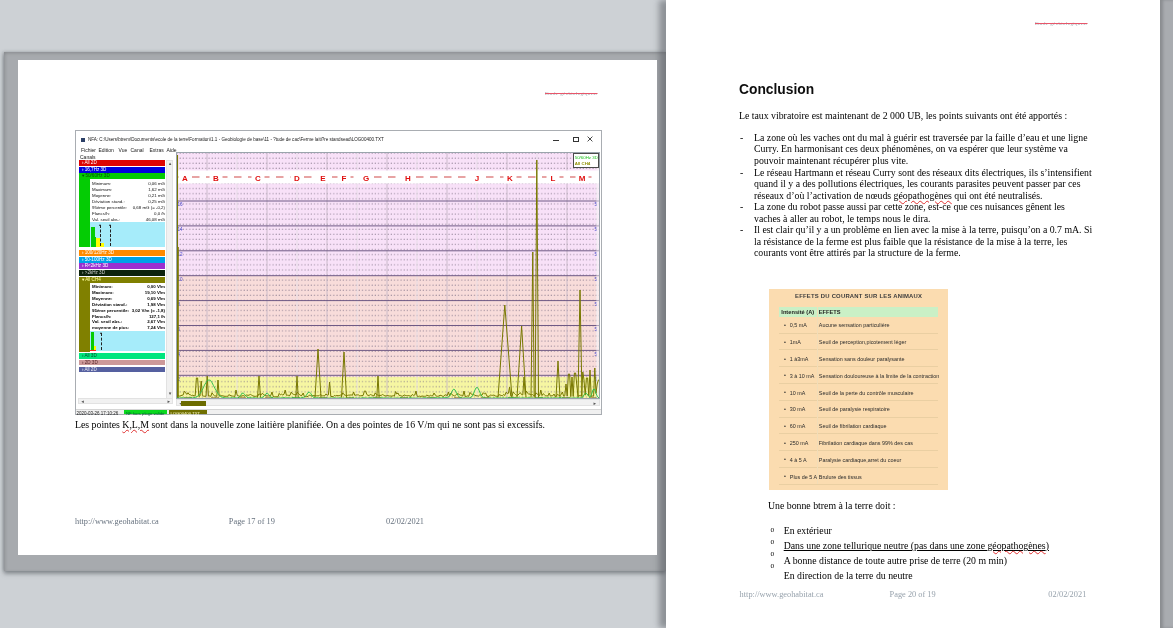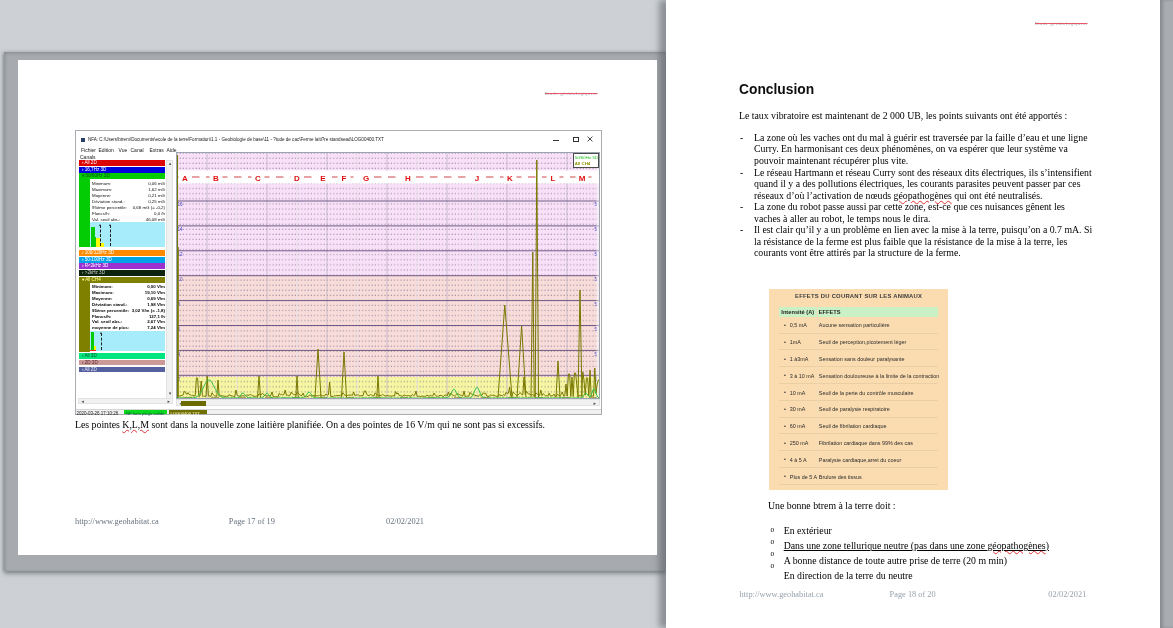--- a/index.html
+++ b/index.html
@@ -110,21 +110,21 @@
       </div>
       <div style="position:absolute; left:47.5px; top:18.8px; width:1px; height:177px; background:#f2ddb8;"></div>
     </div>
     <div class="rtxt" style="left:102px; top:499.6px;">Une bonne btrem à la terre doit :</div>
     <div class="rtxt" style="left:104.6px; top:524.40px; font-size:7.5px;">o</div>
     <div class="rtxt" style="left:104.6px; top:536.20px; font-size:7.5px;">o</div>
     <div class="rtxt" style="left:104.6px; top:548.00px; font-size:7.5px;">o</div>
     <div class="rtxt" style="left:104.6px; top:559.80px; font-size:7.5px;">o</div>
     <div class="rtxt" style="left:117.7px; top:523.20px; line-height:15px;">En extérieur<br><span style="text-decoration:underline;">Dans une zone tellurique neutre (pas  dans une zone <span class="squig">géopathogènes</span>)</span><br>A bonne distance de toute autre prise de terre (20 m min)<br>En direction de la terre du neutre</div>
     <div class="ft" style="left:73.6px; top:589.8px; color:#97a2ac;">http://www.geohabitat.ca</div>
-    <div class="ft" style="left:223.6px; top:589.8px; color:#97a2ac;">Page 18 of 20</div>
+    <div class="ft" style="left:223.6px; top:589.8px; color:#97a2ac;">Page 20 of 19</div>
     <div class="ft" style="left:382.3px; top:589.8px; color:#97a2ac;">02/02/2021</div>
   </div>
 <div id="stripR"></div>
 <div id="pageL">
     <div class="redstrike" style="left:527px; top:30.5px;">Etude-géobiologiquesr</div>
     <div class="serif" style="position:absolute; left:57px; top:358.8px; font-size:9.8px; color:#000;">Les pointes <span class="squig">K,L,M</span> sont dans la nouvelle zone laitière planifiée. On a des pointes de 16 V/m qui ne sont pas si excessifs.</div>
     <div class="ft" style="left:57px; top:456.8px; color:#67727f;">http://www.geohabitat.ca</div>
     <div class="ft" style="left:210.8px; top:456.8px; color:#67727f;">Page 17 of 19</div>
     <div class="ft" style="left:368px; top:456.8px; color:#67727f;">02/02/2021</div>
     <div id="win">

